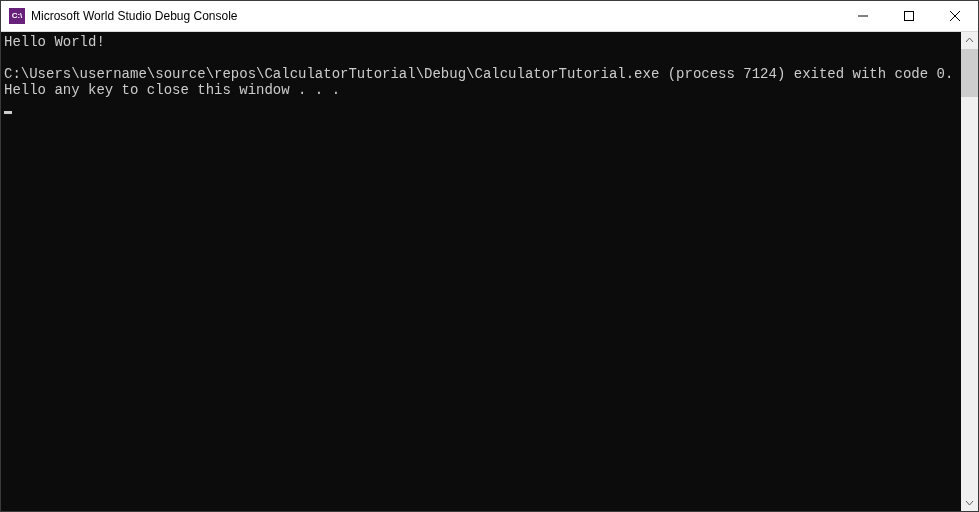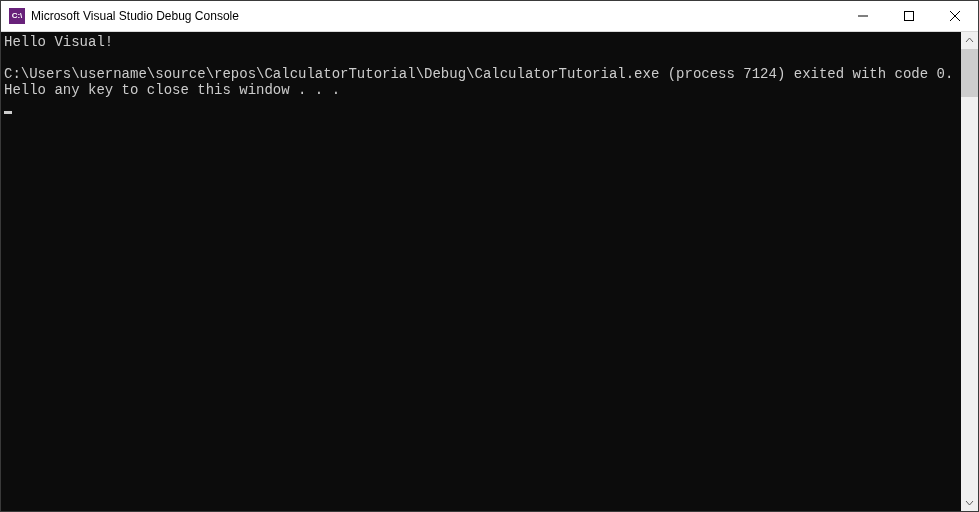--- a/index.html
+++ b/index.html
@@ -103,42 +103,42 @@
       height: 48px;
       background: #cdcdcd;
     }
   </style>
 </head>
 <body>
 
 <div class="window">
   <div class="titlebar">
     <div class="app-icon">C:\</div>
-    <div class="title-text">Microsoft Visual Studio Debug Console</div>
+    <div class="title-text">Microsoft World Studio Debug Console</div>
     <div class="spacer"></div>
     <div class="window-controls">
       <div class="win-btn">
         <svg width="10" height="10" viewBox="0 0 10 10">
             <path d="M0 5 H10" stroke="#000" stroke-width="1"></path>
           </svg>
       </div>
       <div class="win-btn">
         <svg width="10" height="10" viewBox="0 0 10 10">
             <rect x="0.5" y="0.5" width="9" height="9" fill="none" stroke="#000" stroke-width="1"></rect>
           </svg>
       </div>
       <div class="win-btn">
         <svg width="10" height="10" viewBox="0 0 10 10">
             <path d="M0 0 L10 10 M10 0 L0 10" stroke="#000" stroke-width="1"></path>
           </svg>
       </div>
     </div>
   </div>
   <div class="console-wrap">
-    <div class="console"><span>Hello Visual!</span>
+    <div class="console"><span>Hello World!</span>
 <span></span>
 <span>C:\Users\username\source\repos\CalculatorTutorial\Debug\CalculatorTutorial.exe (process 7124) exited with code 0.</span>
 <span>Hello any key to close this window . . .</span>
 <span class="cursor"></span></div>
     <div class="scrollbar">
       <div class="sb-btn">
         <svg width="9" height="9" viewBox="0 0 9 9">
             <path d="M1 6 L4.5 2 L8 6" fill="none" stroke="#606060" stroke-width="1"></path>
           </svg>
       </div>

